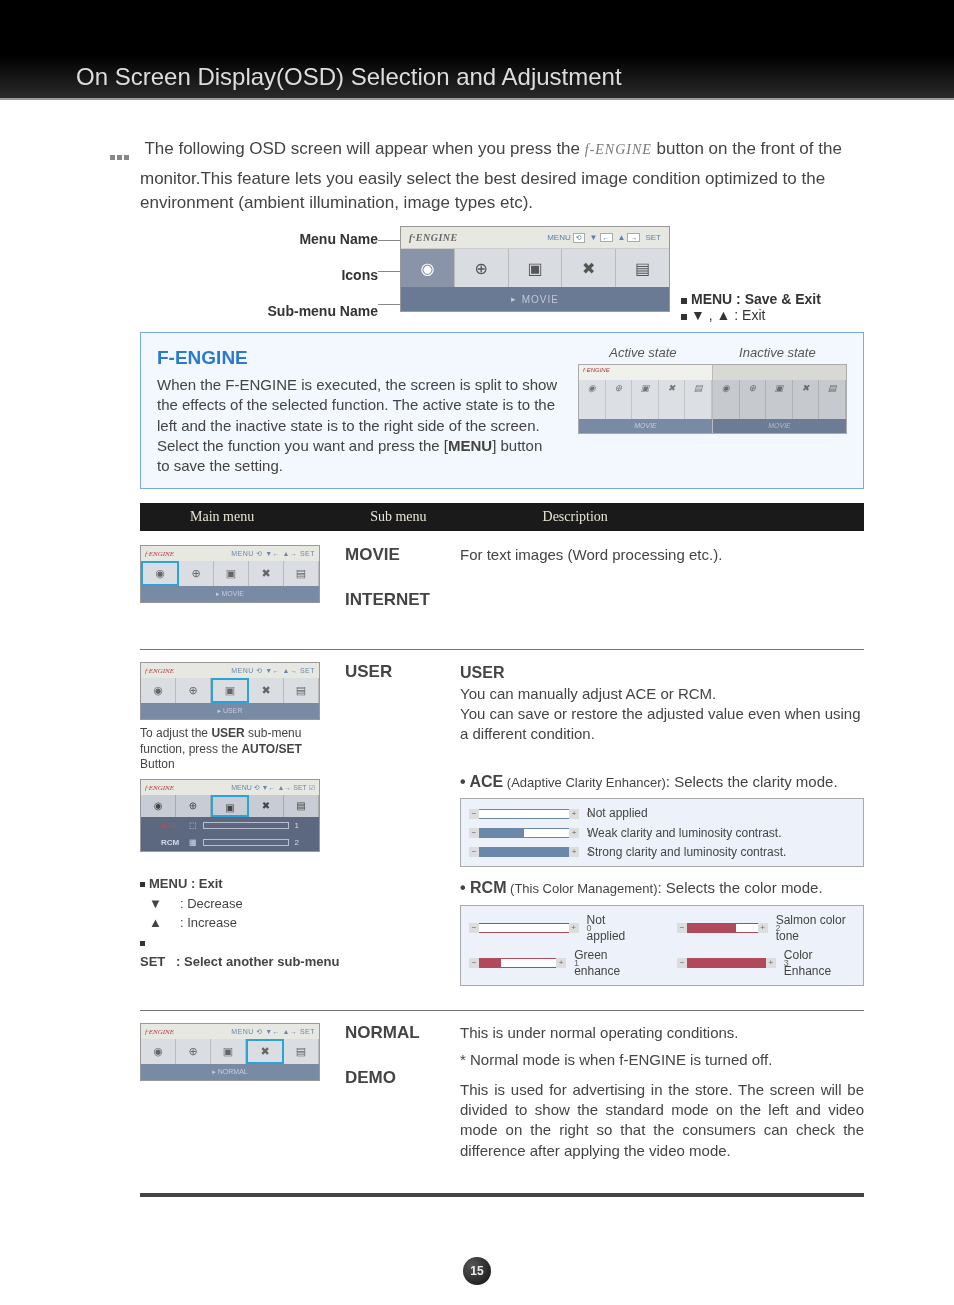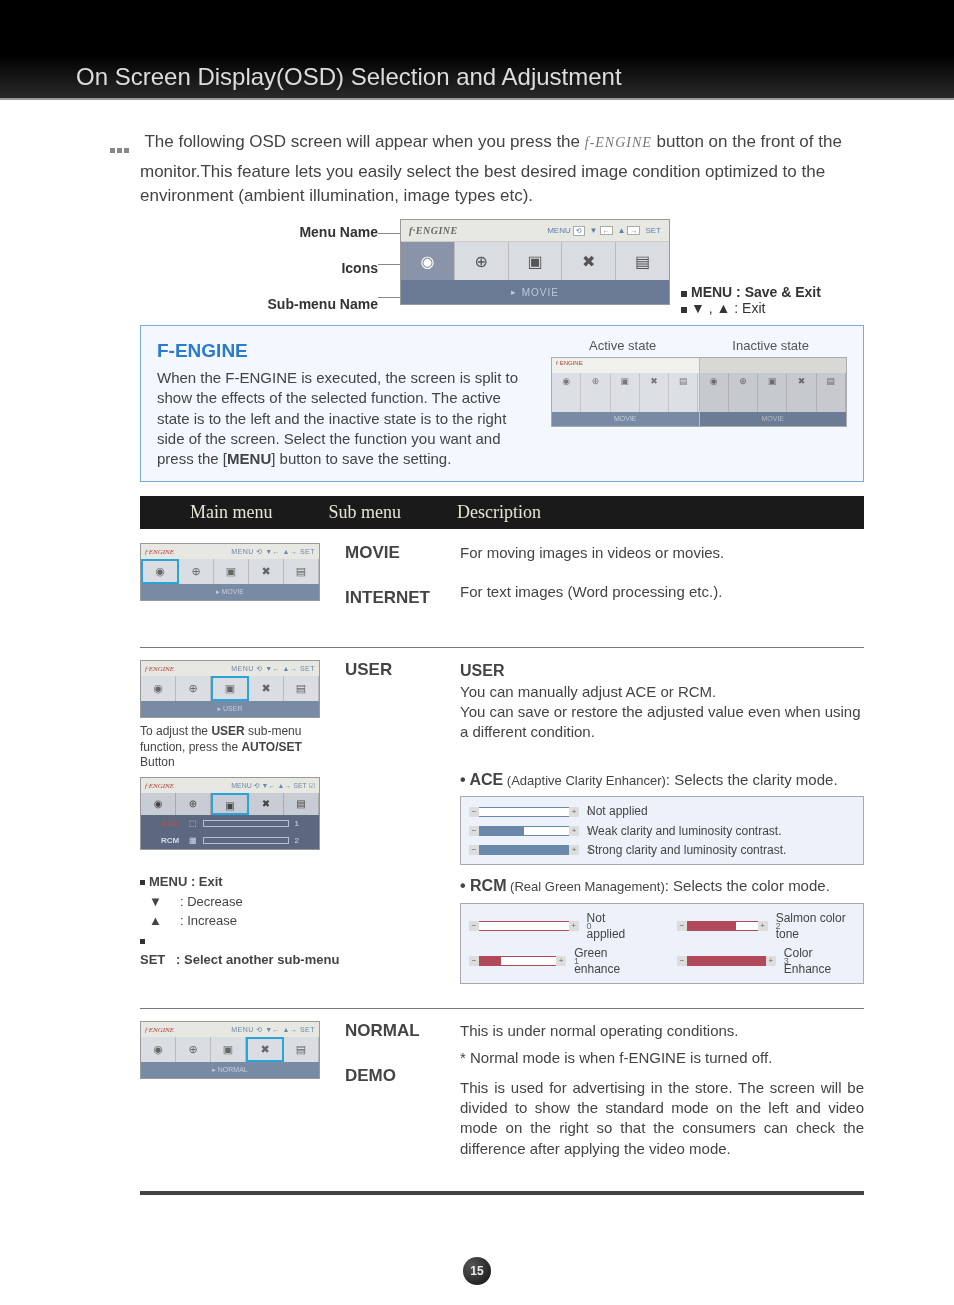--- a/index.html
+++ b/index.html
@@ -53,20 +53,21 @@
     display: inline-block;
     width: 5px; height: 5px;
     background: #888;
     margin-right: 2px;
   }
   .intro {
     font-size: 17px;
     line-height: 1.4;
     color: #444;
     margin-bottom: 12px;
+    margin-top: 7px;
   }
   .intro .fengine-btn {
     font-style: italic;
     font-family: serif;
     font-size: 14px;
     letter-spacing: 1px;
     color: #777;
   }
   
   .osd-wrap {
@@ -187,22 +188,23 @@
     line-height: 1.35;
     color: #444;
   }
   .bluebox-left h3 {
     color: #2a7bd0;
     font-size: 19px;
     font-weight: bold;
     margin-bottom: 4px;
   }
   .bluebox-right {
-    width: 296px;
+    width: 269px;
     position: relative;
+    font-style: italic;
   }
   .state-labels {
     display: flex;
     font-size: 13px;
     color: #555;
     justify-content: space-around;
     margin-bottom: 4px;
   }
   .mini-split {
     border: 1px solid #aaa;
@@ -243,24 +245,24 @@
     font-size: 7px;
     color: #c5cddb;
     text-align: center;
     line-height: 14px;
   }
   
   .table-header {
     background: #1a1a1a;
     color: #e8e5d6;
     font-family: Georgia, serif;
-    font-size: 18px;
+    font-size: 14px;
     display: flex;
     padding: 6px 0 6px 50px;
-    gap: 56px;
+    gap: 116px;
     margin-bottom: 14px;
   }
   
   .section {
     display: flex;
     gap: 20px;
     font-size: 15px;
     color: #444;
     padding-bottom: 14px;
     border-bottom: 1px solid #777;
@@ -585,21 +587,20 @@
               <span>▤</span>
             </div>
           <div class="ts">MOVIE</div>
         </div>
       </div>
       <div class="col-sub">
         <div class="subm">MOVIE</div>
         <div class="subm">INTERNET</div>
       </div>
       <div class="col-desc">
-        <p class="sub-desc">For moving images in videos or movies.</p>
         <p>For text images (Word processing etc.).</p>
       </div>
     </div>
 
     <div class="section">
       <div class="col-thumb">
         <div class="thumb-osd">
           <div class="th">
               <span class="brand">f·ENGINE</span>
               <span class="r">MENU ⟲ ▼← ▲→ SET</span>
@@ -679,21 +680,21 @@
           <div class="row">
               <span class="bar">
                 <span class="minus">−</span>
                 <span class="fill" style="width:100%"></span>
                 <span class="plus">+</span>
                 <span class="idx">2</span>
               </span>
               <span>Strong clarity and luminosity contrast.</span>
             </div>
         </div>
-        <p><strong>• RCM</strong><span style="font-size:13px"> (Real Green Management)</span><span>: Selects the color mode.</span></p>
+        <p><strong>• RCM</strong><span style="font-size:13px"> (This Color Management)</span><span>: Selects the color mode.</span></p>
         <div class="slider-box">
           <div class="twocol">
             <div class="column">
               <div class="row">
                   <span class="bar red">
                     <span class="minus">−</span>
                     <span class="fill" style="width:0%"></span>
                     <span class="plus">+</span>
                     <span class="idx">0</span>
                   </span>

